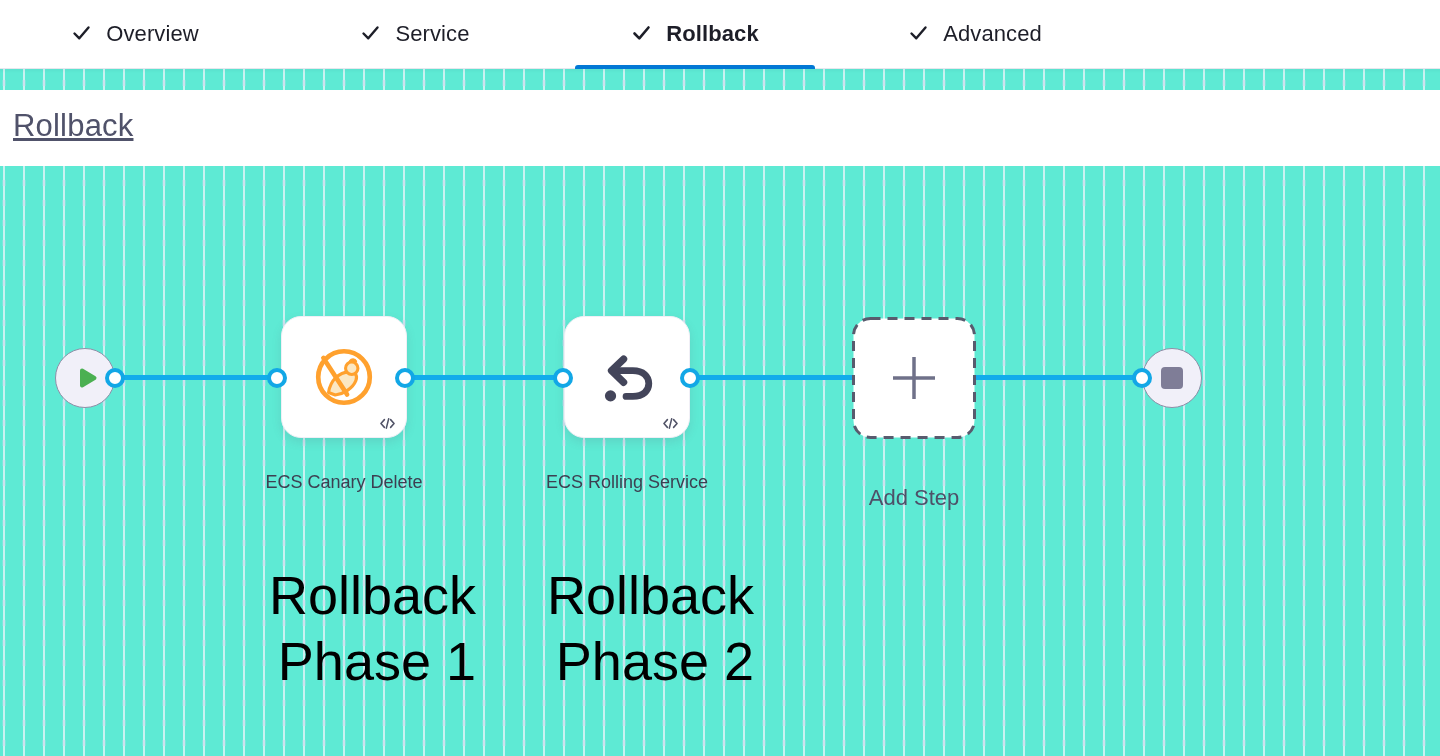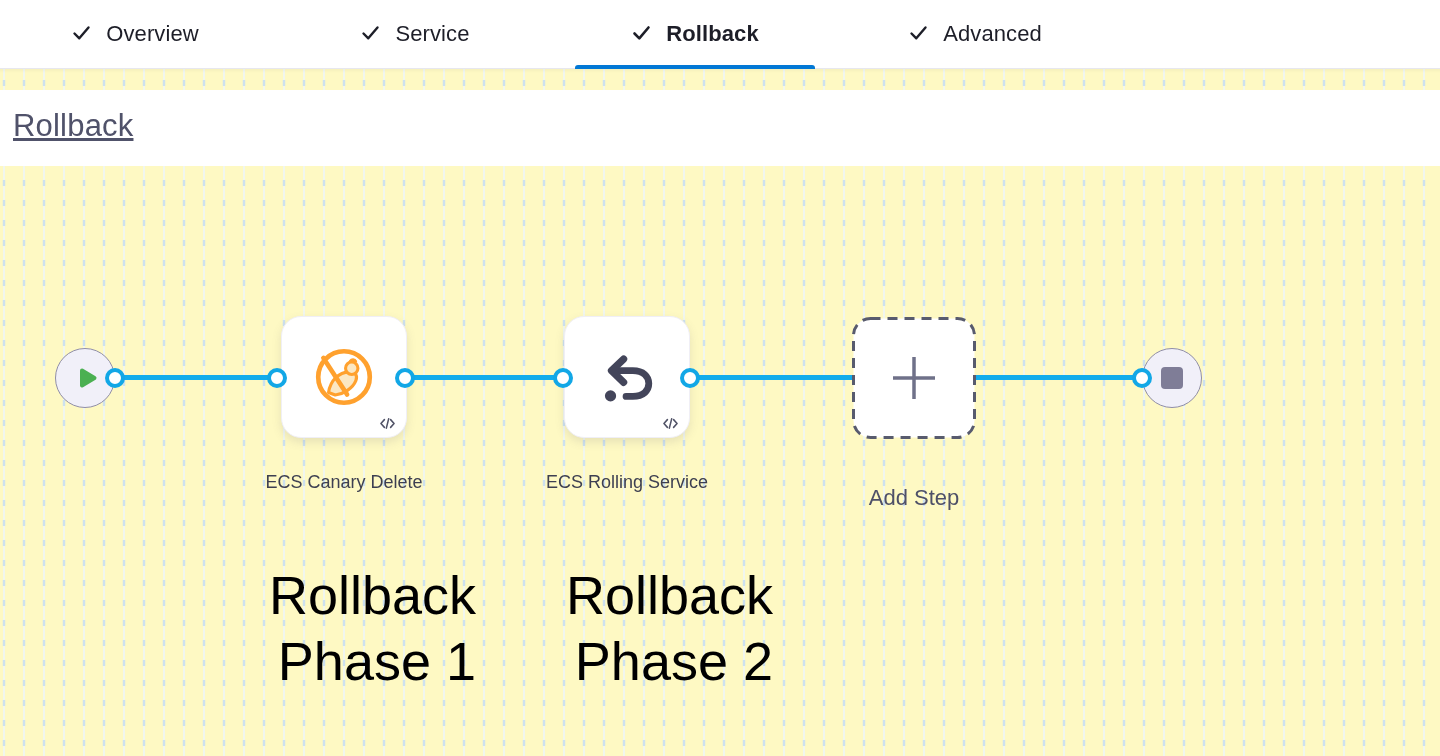--- a/index.html
+++ b/index.html
@@ -1,16 +1,16 @@
 <!DOCTYPE html>
 <html><head>
 <meta charset="utf-8">
 <style>
   html,body{margin:0;padding:0;background:#fff;}
-  .page{position:relative;width:1440px;height:756px;background:#fef9c3;overflow:hidden;
+  .page{position:relative;width:1440px;height:756px;background:#5eead4;overflow:hidden;
         font-family:"Liberation Sans", sans-serif;}
 
   
   .tabbar{position:absolute;top:0;left:-5px;width:1450px;height:68px;background:#fff;
           border-bottom:1px solid #e7e7ee;box-shadow:0 1px 4px rgba(40,41,61,.06);
           display:flex;z-index:10;}
   .tab{position:relative;width:280px;height:100%;display:flex;align-items:center;
        justify-content:center;gap:14px;cursor:pointer;}
   .tab .tab-label{font-size:22px;color:#1d1e28;letter-spacing:.1px;}
   .tab.active .tab-label{font-weight:bold;}
@@ -50,21 +50,21 @@
   .dot-4{left:553px;} .dot-5{left:680px;} .dot-6{left:1132px;}
 
   .step-name{position:absolute;top:462px;width:170px;text-align:center;font-size:18px;
              line-height:41px;font-weight:500;color:#3d3f51;z-index:2;}
   .name-1{left:259px;} .name-2{left:542px;}
   .add-label{position:absolute;top:485px;left:814px;width:200px;text-align:center;
              font-size:22px;color:#4e5068;z-index:2;}
 
   .annotation{position:absolute;top:562px;width:280px;text-align:right;font-size:54px;
               line-height:66px;font-weight:normal;color:#000;z-index:4;}
-  .ann-1{left:196px;} .ann-2{left:493px;}
+  .ann-1{left:196px;} .ann-2{left:474px;}
 </style>
 </head>
 <body>
 
 <div class="page">
 
   <svg class="grid-svg" width="1440" height="688">
     <defs>
       <pattern id="gridp" width="20" height="20" patternUnits="userSpaceOnUse">
         <rect x="3.25" y="0" width="1.5" height="20" fill="#edf5fb"></rect>

